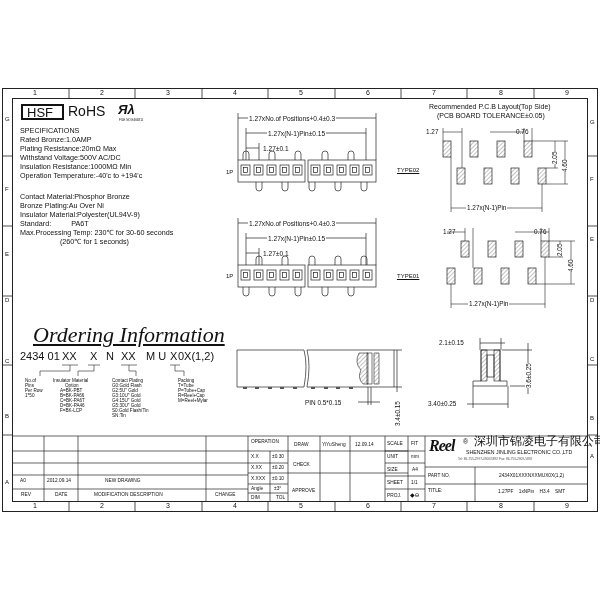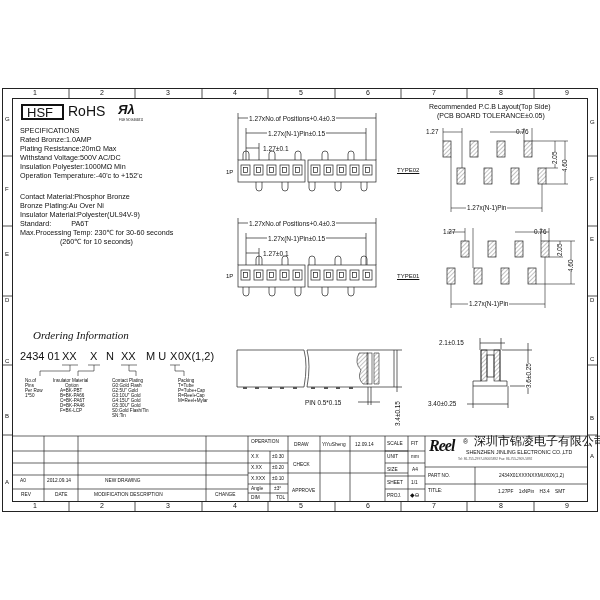--- a/index.html
+++ b/index.html
@@ -327,33 +327,33 @@
 </div>
 <span class="t" style="left:68px;top:104px;font-size:14px;line-height:15px;">RoHS</span>
 <span class="t" style="left:118px;top:103px;font-size:13px;line-height:14px;font-weight:bold;font-style:italic;">Яλ</span>
 <span class="t tiny" style="left:119px;top:118px;font-size:3px;">FILE NO.E466811</span>
 
 <div>
   <span class="t spec" style="left:20px;top:127px;">SPECIFICATIONS</span>
   <span class="t spec" style="left:20px;top:136px;">Rated Bronze:1.0AMP</span>
   <span class="t spec" style="left:20px;top:145px;">Plating Resistance:20mΩ Max</span>
   <span class="t spec" style="left:20px;top:154px;">Withstand Voltage:500V AC/DC</span>
-  <span class="t spec" style="left:20px;top:163px;">Insulation Polyester:1000MΩ Min</span>
-  <span class="t spec" style="left:20px;top:172px;">Operation Temperature:-40'c to +152'c</span>
+  <span class="t spec" style="left:20px;top:163px;">Insulation Resistance:1000MΩ Min</span>
+  <span class="t spec" style="left:20px;top:172px;">Operation Temperature:-40'c to +194'c</span>
 </div>
 <div>
   <span class="t spec" style="left:20px;top:193px;">Contact Material:Phosphor Bronze</span>
   <span class="t spec" style="left:20px;top:202px;">Bronze Plating:Au Over Ni</span>
   <span class="t spec" style="left:20px;top:211px;">Insulator Material:Polyester(UL94V-9)</span>
   <span class="t spec" style="left:20px;top:220px;white-space:pre;">Standard:          PA6T</span>
   <span class="t spec" style="left:20px;top:229px;">Max.Processing Temp: 230℃ for 30-60 seconds</span>
-  <span class="t spec" style="left:20px;top:238px;white-space:pre;">                    (260℃ for 10 seconds)</span>
-</div>
-
-<span class="t serif" style="left:33px;top:326px;font-size:11px;line-height:18px;font-style:italic;">Ordering Information</span>
+  <span class="t spec" style="left:20px;top:238px;white-space:pre;">                    (260℃ for 1 seconds)</span>
+</div>
+
+<span class="t serif" style="left:33px;top:326px;font-size:22px;line-height:18px;font-style:italic;text-decoration:underline;">Ordering Information</span>
 <div>
   <span class="t" style="left:20px;top:350px;font-size:11px;line-height:12px;">2434 01</span>
   <span class="t" style="left:62px;top:350px;font-size:11px;line-height:12px;">XX</span>
   <span class="t" style="left:90px;top:350px;font-size:11px;line-height:12px;">X</span>
   <span class="t" style="left:106px;top:350px;font-size:11px;line-height:12px;">N</span>
   <span class="t" style="left:121px;top:350px;font-size:11px;line-height:12px;">XX</span>
   <span class="t" style="left:146px;top:350px;font-size:11px;line-height:12px;">M U</span>
   <span class="t" style="left:170px;top:350px;font-size:11px;line-height:12px;">X</span>
   <span class="t" style="left:178px;top:350px;font-size:11px;line-height:12px;">0X(1,2)</span>
 </div>

